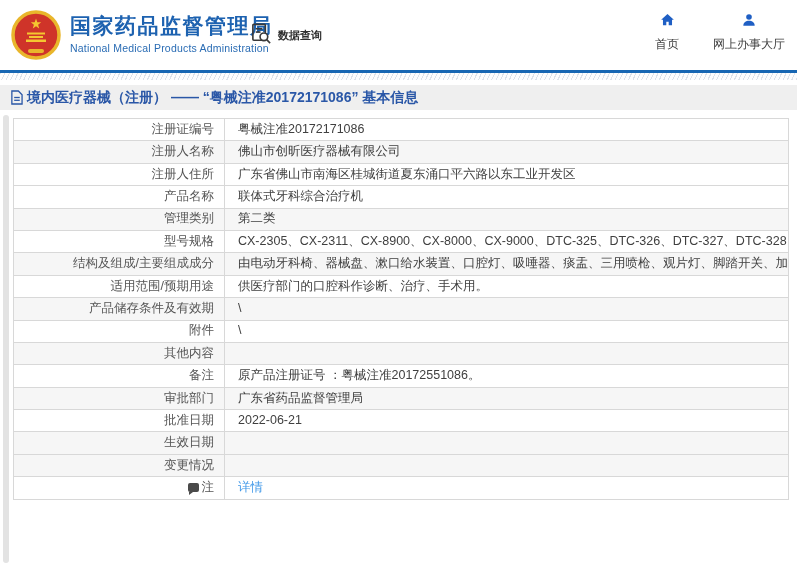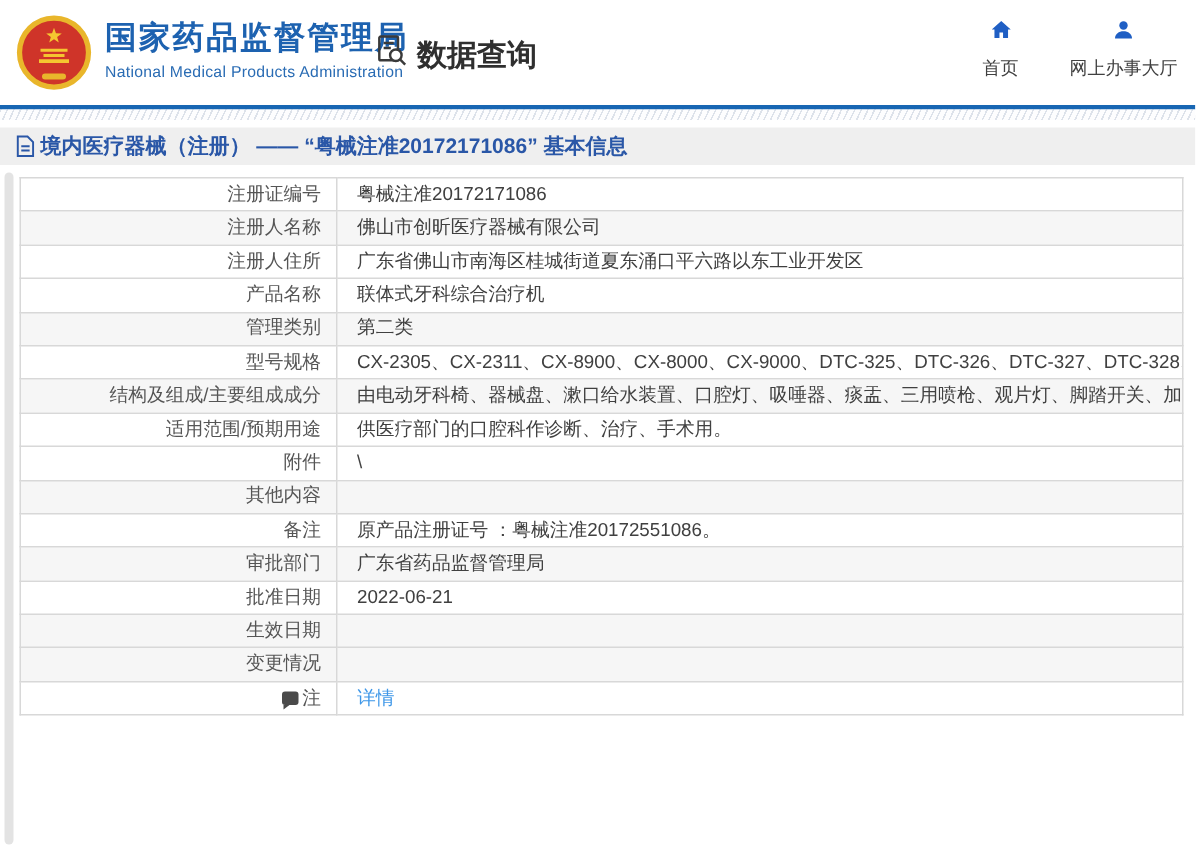--- a/index.html
+++ b/index.html
@@ -7,21 +7,21 @@
   body { font-family:"Liberation Sans","DejaVu Sans",sans-serif; }
   .page { position:relative; width:797px; height:565px; background:#fff; overflow:hidden; }
 
   
   .header { position:absolute; left:0; top:0; width:797px; height:58px; background:#fff; }
   .emblem { position:absolute; left:10px; top:9px; width:52px; height:52px; }
   .title-block { position:absolute; left:70px; top:13px; }
   .title-cn { font-size:21px; font-weight:bold; color:#1d62b0; letter-spacing:1.5px; line-height:26px; }
   .title-en { font-size:10.5px; color:#2a6cb4; margin-top:3px; letter-spacing:0.2px; }
   .section-block { position:absolute; left:250px; top:22px; display:flex; align-items:center; gap:5px; }
-  .section-label { font-size:20px; font-weight:600; color:#2f2f2f; }
+  .section-label { font-size:11px; font-weight:600; color:#2f2f2f; }
   .top-nav { position:absolute; right:12px; top:12px; display:flex; gap:34px; }
   .nav-item { display:flex; flex-direction:column; align-items:center; gap:4px; cursor:pointer; }
   .nav-item .lbl { font-size:12px; color:#404040; white-space:nowrap; }
 
   
   .blue-line { position:absolute; left:0; top:70px; width:797px; height:3px; background:#1766b3; }
   .hatch-band { position:absolute; left:0; top:73px; width:797px; height:7px;
     background:repeating-linear-gradient(115deg,#dde2ea 0 1px,#fdfdfe 1px 4px); }
 
   
@@ -145,20 +145,24 @@
             <td class="value-cell">CX-2305、CX-2311、CX-8900、CX-8000、CX-9000、DTC-325、DTC-326、DTC-327、DTC-328、DTC-329</td>
           </tr>
           <tr class="alt">
             <td class="label-cell">结构及组成/主要组成成分</td>
             <td class="value-cell">由电动牙科椅、器械盘、漱口给水装置、口腔灯、吸唾器、痰盂、三用喷枪、观片灯、脚踏开关、加热器和扶手组成。</td>
           </tr>
           <tr>
             <td class="label-cell">适用范围/预期用途</td>
             <td class="value-cell">供医疗部门的口腔科作诊断、治疗、手术用。</td>
           </tr>
+          <tr class="alt">
+            <td class="label-cell">产品储存条件及有效期</td>
+            <td class="value-cell">\</td>
+          </tr>
           <tr>
             <td class="label-cell">附件</td>
             <td class="value-cell">\</td>
           </tr>
           <tr class="alt">
             <td class="label-cell">其他内容</td>
             <td class="value-cell"></td>
           </tr>
           <tr>
             <td class="label-cell">备注</td>

